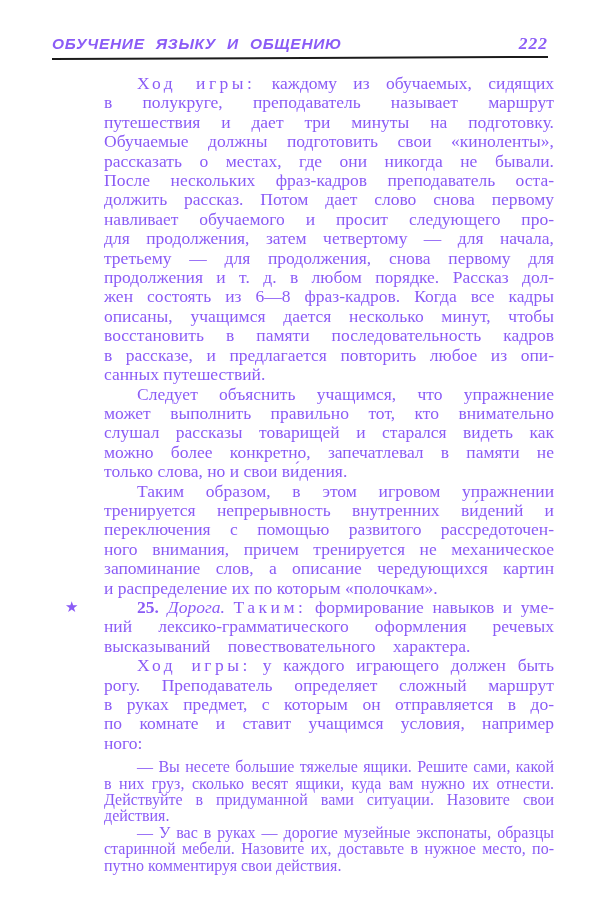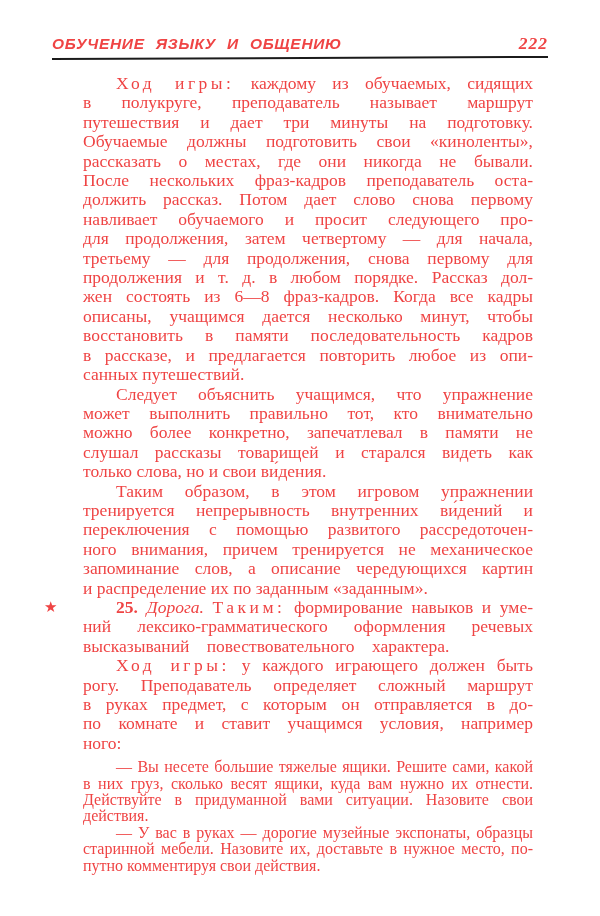--- a/index.html
+++ b/index.html
@@ -1,20 +1,20 @@
 <!DOCTYPE html>
 <html><head>
 <meta charset="utf-8">
 <style>
   html, body { margin: 0; padding: 0; background: #ffffff; }
   .page {
     position: relative;
     width: 600px; height: 916px;
     background: #ffffff;
-    color: #ef4444;
+    color: #8b5cf6;
     font-family: "Liberation Serif", serif;
     overflow: hidden;
   }
   .hdr {
     position: absolute;
     left: 52px; right: 52px; top: 33px;
     display: flex; justify-content: space-between; align-items: baseline;
   }
   .h-title {
     font-family: "Liberation Sans", sans-serif;
@@ -27,21 +27,21 @@
     font-size: 17.5px; letter-spacing: 1px;
   }
   .rule {
     position: absolute;
     left: 52px; width: 496px; top: 57px; height: 2px;
     background: #1b1b1b;
     transform: rotate(-0.25deg);
   }
   .column {
     position: absolute;
-    left: 83px; width: 450px; top: 74px;
+    left: 104px; width: 450px; top: 74px;
     font-size: 17.5px; line-height: 19.4px;
   }
   .line { text-align: justify; text-align-last: justify; }
   .line.last { text-align-last: left; }
   .line.wide { word-spacing: 13px; }
   .indent { text-indent: 33px; }
   .rel { position: relative; }
   .spaced { letter-spacing: 3.5px; }
   .b { font-weight: bold; margin-top: 10px; }
   .i { font-style: italic; }
@@ -82,32 +82,32 @@
       <div class="line">жен состоять из 6—8 фраз-кадров. Когда все кадры</div>
       <div class="line">описаны, учащимся дается несколько минут, чтобы</div>
       <div class="line">восстановить в памяти последовательность кадров</div>
       <div class="line">в рассказе, и предлагается повторить любое из опи-</div>
       <div class="line last">санных путешествий.</div>
     </div>
 
     <div class="para">
       <div class="line indent">Следует объяснить учащимся, что упражнение</div>
       <div class="line">может выполнить правильно тот, кто внимательно</div>
+      <div class="line">слушал рассказы товарищей и старался видеть как</div>
       <div class="line">можно более конкретно, запечатлевал в памяти не</div>
-      <div class="line">слушал рассказы товарищей и старался видеть как</div>
       <div class="line last">только слова, но и свои ви́дения.</div>
     </div>
 
     <div class="para">
       <div class="line indent">Таким образом, в этом игровом упражнении</div>
       <div class="line">тренируется непрерывность внутренних ви́дений и</div>
       <div class="line">переключения с помощью развитого рассредоточен-</div>
       <div class="line">ного внимания, причем тренируется не механическое</div>
       <div class="line">запоминание слов, а описание чередующихся картин</div>
-      <div class="line last">и распределение их по заданным «заданным».</div>
+      <div class="line last">и распределение их по которым «полочкам».</div>
     </div>
 
     <div class="para">
       <div class="line indent rel">
         <span class="star">★</span><span class="b">25.</span> <span class="i">Дорога.</span> <span class="spaced">Таким:</span> <span>формирование навыков и уме-</span>
       </div>
       <div class="line">ний лексико-грамматического оформления речевых</div>
       <div class="line last wide">высказываний повествовательного характера.</div>
     </div>
 

